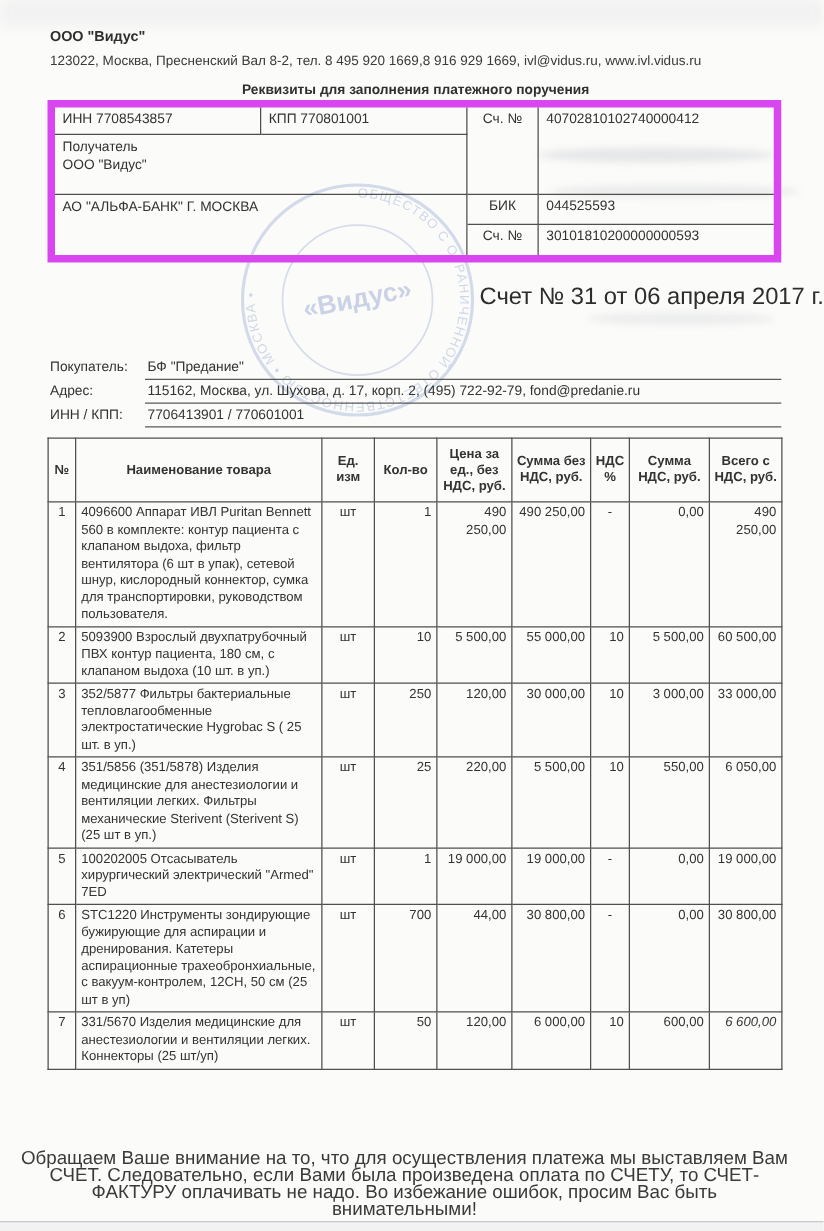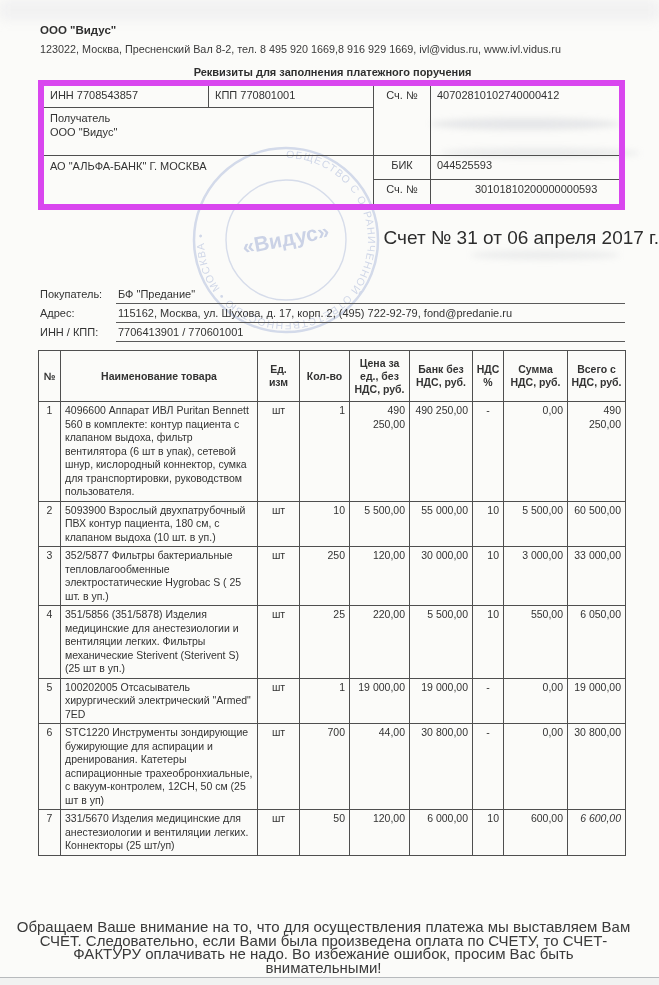--- a/index.html
+++ b/index.html
@@ -47,21 +47,21 @@
   .bank-grid > div { padding:3px 6px; box-sizing:border-box; overflow:hidden; }
   .bc-inn      { grid-column:1; grid-row:1; border-right:1px solid #4f4f4f; border-bottom:1px solid #4f4f4f; }
   .bc-kpp      { grid-column:2; grid-row:1; border-right:1px solid #4f4f4f; border-bottom:1px solid #4f4f4f; }
   .bc-schl     { grid-column:3; grid-row:1 / span 2; border-right:1px solid #4f4f4f; border-bottom:1px solid #4f4f4f; text-align:center; }
   .bc-schv     { grid-column:4; grid-row:1 / span 2; border-bottom:1px solid #4f4f4f; }
   .bc-payee    { grid-column:1 / span 2; grid-row:2; border-right:1px solid #4f4f4f; border-bottom:1px solid #4f4f4f; }
   .bc-bank     { grid-column:1 / span 2; grid-row:3 / span 2; border-right:1px solid #4f4f4f; }
   .bc-bikl     { grid-column:3; grid-row:3; border-right:1px solid #4f4f4f; border-bottom:1px solid #4f4f4f; text-align:center; }
   .bc-bikv     { grid-column:4; grid-row:3; border-bottom:1px solid #4f4f4f; }
   .bc-corrl    { grid-column:3; grid-row:4; border-right:1px solid #4f4f4f; text-align:center; }
-  .bc-corrv    { grid-column:4; grid-row:4;margin-left:38px; }
+  .bc-corrv    { grid-column:4; grid-row:4; }
   .two-line div { line-height:14px; }
 
   
   .invoice-title { text-align:right; font-size:19px; font-weight:normal; margin-top:17px; color:#2d2d2d; }
 
   
   .buyer { margin:36px 34px 0 40px; font-size:11px; }
   .buyer-row { display:flex; line-height:18px; }
   .buyer-label { width:76px; flex:none; }
   .buyer-value { flex:1; border-bottom:1px solid #5a5a5a; padding-left:2px; }
@@ -172,21 +172,21 @@
         <col class="c7">
         <col class="c8">
     </colgroup>
     <thead>
         <tr>
           <th class="c0">№</th>
           <th class="c1">Наименование товара</th>
           <th class="c2">Ед. изм</th>
           <th class="c3">Кол-во</th>
           <th class="c4">Цена за ед., без НДС, руб.</th>
-          <th class="c5">Банк без НДС, руб.</th>
+          <th class="c5">Сумма без НДС, руб.</th>
           <th class="c6">НДС %</th>
           <th class="c7">Сумма НДС, руб.</th>
           <th class="c8">Всего с НДС, руб.</th>
         </tr>
       </thead>
     <tbody>
         <tr>
           <td class="c0" style="text-align: center;">1</td>
           <td class="c1" style="text-align: left;">4096600 Аппарат ИВЛ Puritan Bennett 560 в комплекте: контур пациента с клапаном выдоха, фильтр вентилятора (6 шт в упак), сетевой шнур, кислородный коннектор, сумка для транспортировки, руководством пользователя.</td>
           <td class="c2" style="text-align: center;">шт</td>

